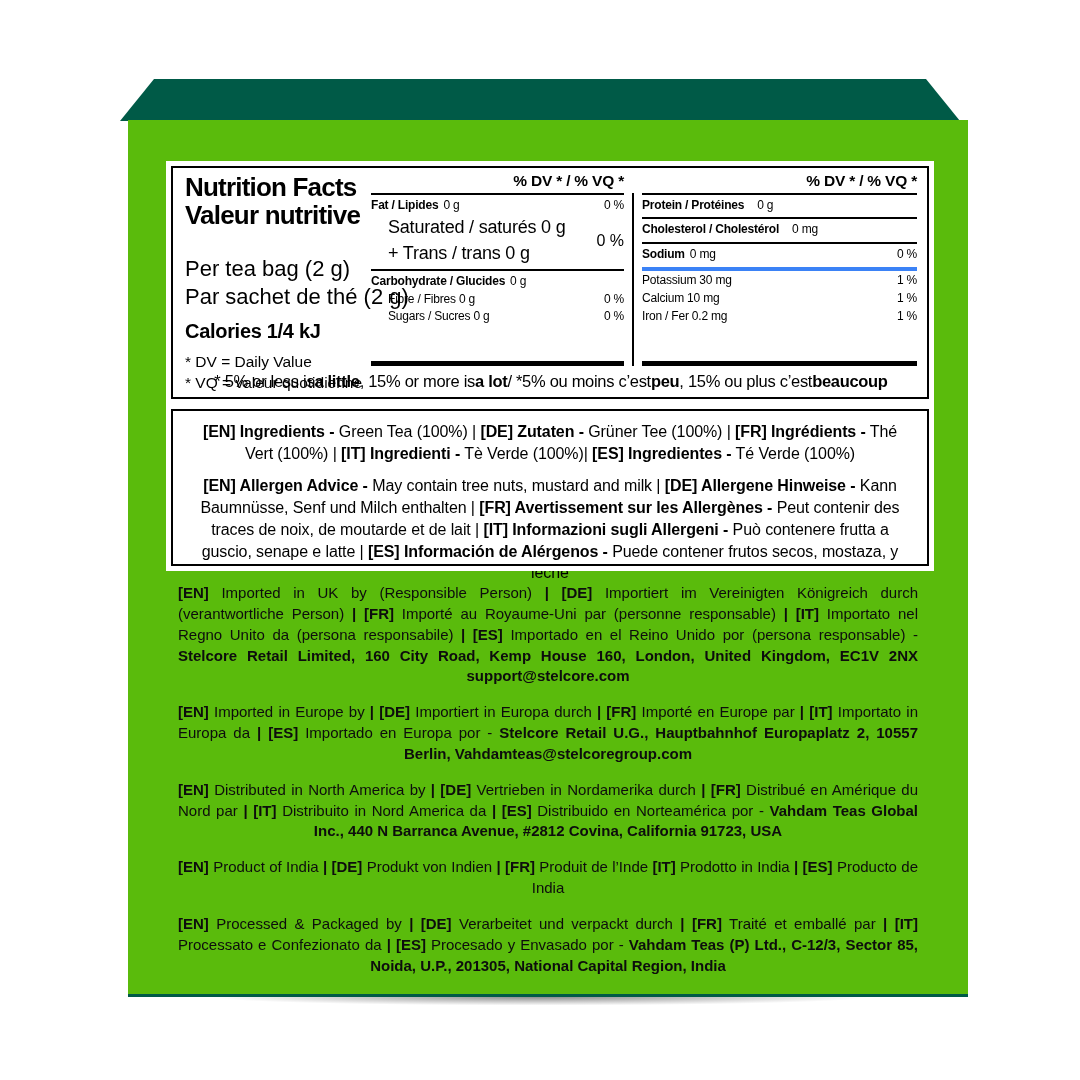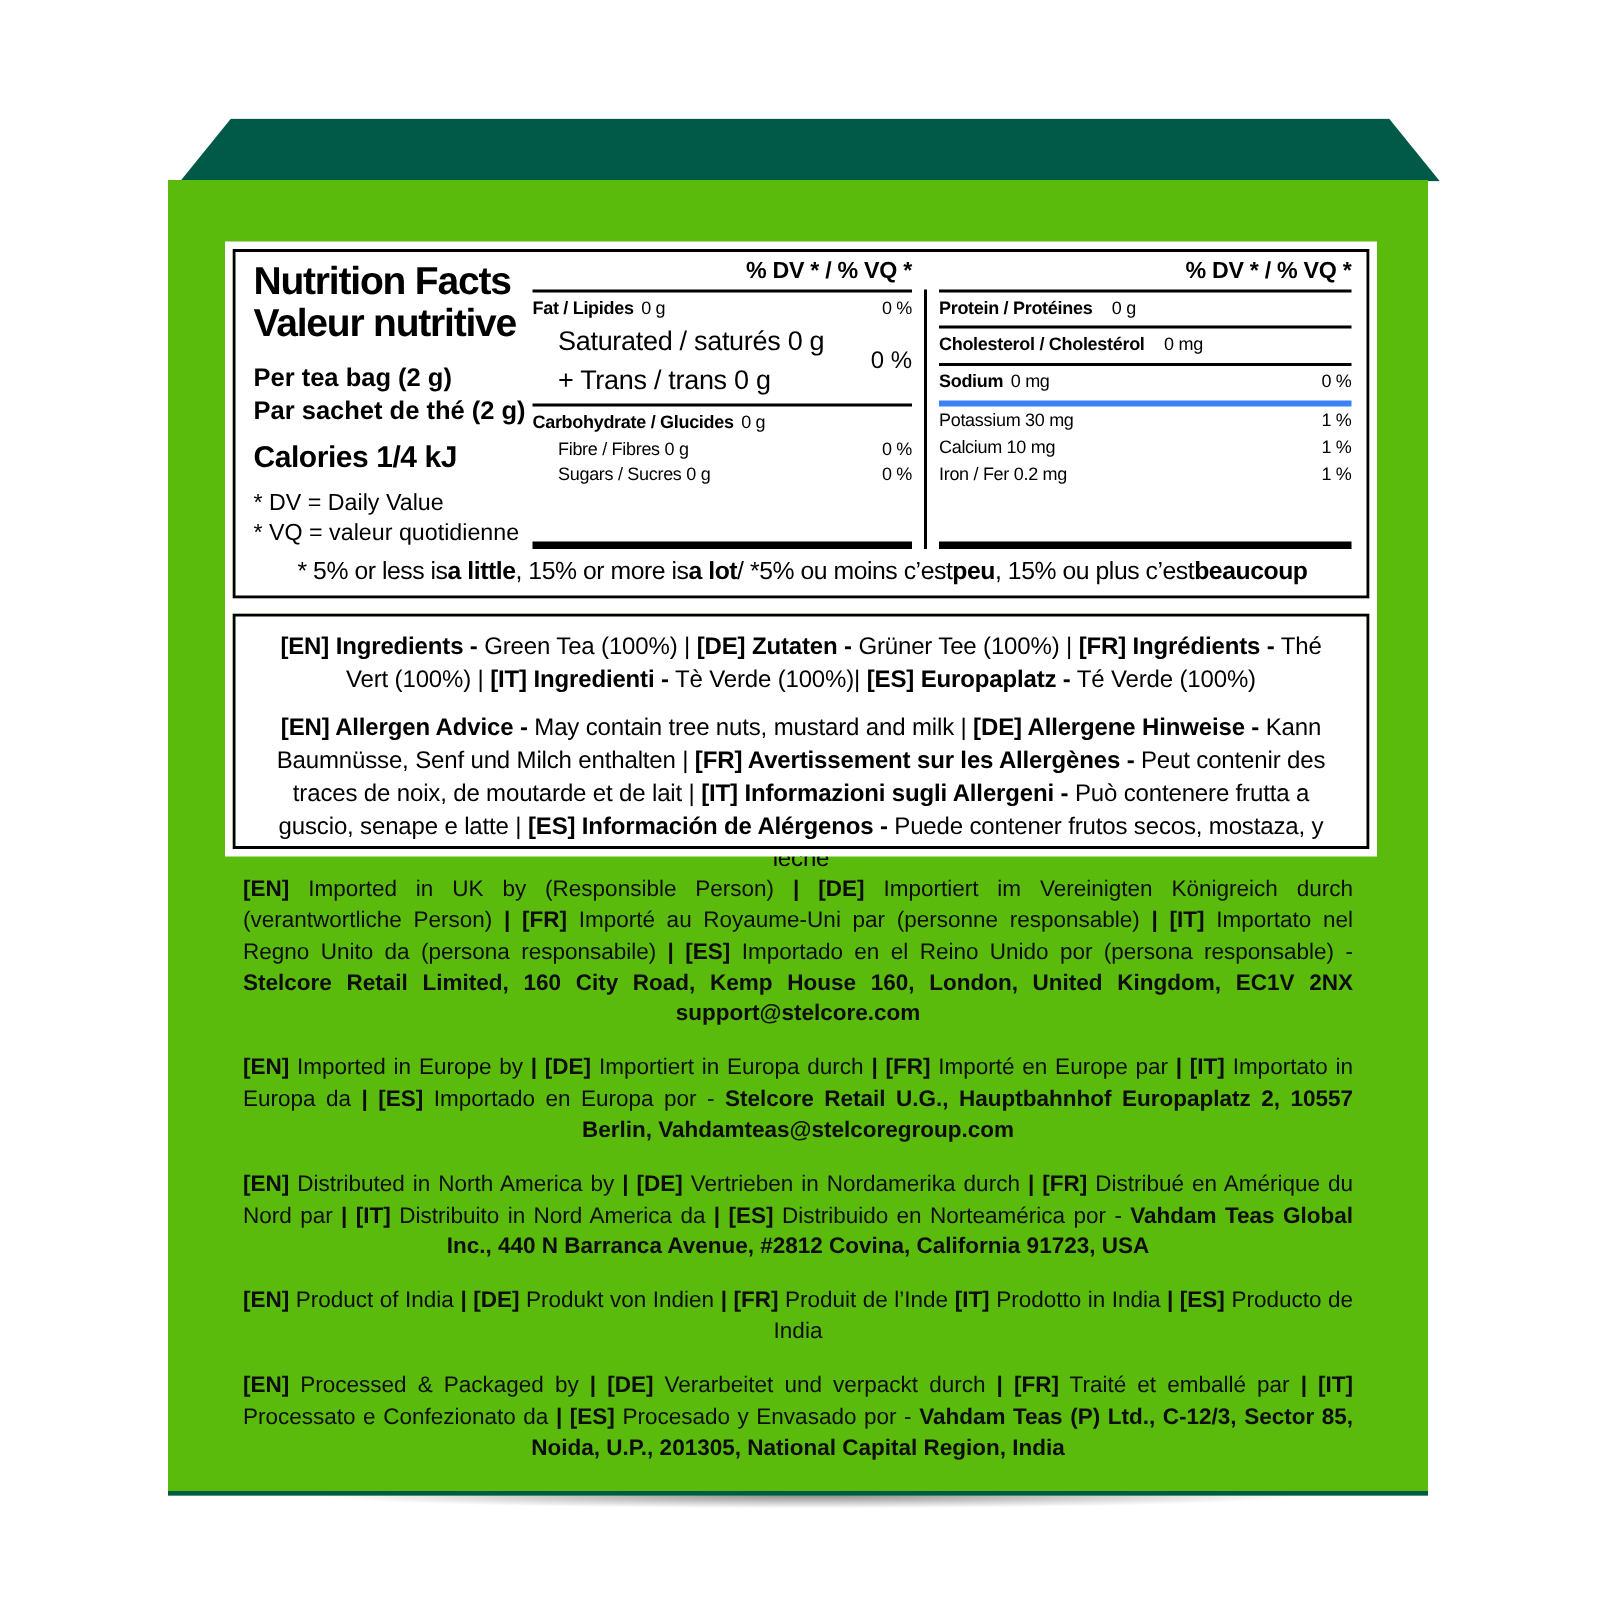--- a/index.html
+++ b/index.html
@@ -12,39 +12,39 @@
     position:absolute;left:84px;top:986px;width:912px;height:26px;
     background:radial-gradient(ellipse 50% 46% at 50% 42%, rgba(0,0,0,.45), rgba(0,0,0,0) 72%);
   }
   .lid{
     position:absolute;left:120px;top:79px;width:840px;height:42px;
     background:var(--lid-green,#005a47);
     clip-path:polygon(34px 0,806px 0,840px 42px,0 42px);
     border-radius:14px 14px 0 0;
   }
   .front{
-    position:absolute;left:112px;top:120px;width:840px;height:877px;
+    position:absolute;left:128px;top:120px;width:840px;height:877px;
     background:var(--front-green,#5abb0c);
     border-bottom:3px solid var(--lid-green,#005a47);
     box-sizing:border-box;
   }
   
   .whitebox{
     position:absolute;background:#fff;border:2px solid #000;outline:5px solid #fff;
     box-sizing:border-box;
   }
   .panel{left:43px;top:46px;width:758px;height:233px;padding:4px 10px 0 12px;display:flex;flex-direction:column;}
   .cols{display:flex;flex:1;min-height:0;}
   .col{display:flex;flex-direction:column;}
   .col-left{width:186px;padding-top:2px;}
   .col-mid{width:253px;}
   .col-right{flex:1;}
   .vdiv{width:2px;background:#000;margin:21px 8px 0 8px;}
   .nf-title{font-size:26px;font-weight:700;line-height:1.06;letter-spacing:-0.8px;white-space:nowrap;}
-  .serving{font-size:17px;line-height:1.28;margin-top:12px;white-space:nowrap;font-weight:bold;}
+  .serving{font-size:22px;line-height:1.28;margin-top:26px;white-space:nowrap;}
   .calories{font-size:20px;font-weight:700;margin-top:9px;letter-spacing:-0.3px;white-space:nowrap;}
   .notes{font-size:15.5px;line-height:1.32;margin-top:9px;white-space:nowrap;}
   .pct-header{font-size:15.5px;font-weight:700;text-align:right;padding-bottom:3px;border-bottom:2px solid #000;letter-spacing:-0.2px;}
   .row{display:flex;justify-content:space-between;font-size:12px;line-height:1.45;letter-spacing:-0.2px;}
   .bold{font-weight:700;}
   .val{margin-left:5px;}
   .val-wide{margin-left:13px;}
   .ind{padding-left:17px;}
   .subblock{display:flex;justify-content:space-between;align-items:center;border-bottom:2px solid #000;padding:1px 0 3px 0;}
   .subblock .lines div{font-size:18px;line-height:1.42;letter-spacing:-0.2px;}
@@ -152,21 +152,21 @@
           <span>, 15% or more is </span>
           <span class="rich-b">a lot</span>
           <span> / *5% ou moins c’est </span>
           <span class="rich-b">peu</span>
           <span>, 15% ou plus c’est </span>
           <span class="rich-b">beaucoup</span>
         </div>
     </section>
 
     <section class="whitebox ingbox">
-      <p><span class="rich-b">[EN] Ingredients -</span><span> Green Tea (100%) | </span><span class="rich-b">[DE] Zutaten -</span><span> Grüner Tee (100%) | </span><span class="rich-b">[FR] Ingrédients -</span><span> Thé Vert (100%) | </span><span class="rich-b">[IT] Ingredienti -</span><span> Tè Verde (100%)| </span><span class="rich-b">[ES] Europaplatz -</span><span> Té Verde (100%)</span></p>
+      <p><span class="rich-b">[EN] Ingredients -</span><span> Green Tea (100%) | </span><span class="rich-b">[DE] Zutaten -</span><span> Grüner Tee (100%) | </span><span class="rich-b">[FR] Ingrédients -</span><span> Thé Vert (100%) | </span><span class="rich-b">[IT] Ingredienti -</span><span> Tè Verde (100%)| </span><span class="rich-b">[ES] Ingredientes -</span><span> Té Verde (100%)</span></p>
       <p><span class="rich-b">[EN] Allergen Advice -</span><span> May contain tree nuts, mustard and milk | </span><span class="rich-b">[DE] Allergene Hinweise -</span><span> Kann Baumnüsse, Senf und Milch enthalten | </span><span class="rich-b">[FR] Avertissement sur les Allergènes -</span><span> Peut contenir des traces de noix, de moutarde et de lait | </span><span class="rich-b">[IT] Informazioni sugli Allergeni -</span><span> Può contenere frutta a guscio, senape e latte | </span><span class="rich-b">[ES] Información de Alérgenos -</span><span> Puede contener frutos secos, mostaza, y leche</span></p>
     </section>
 
     <section class="legal">
       <p><span class="rich-b">[EN]</span><span> Imported in UK by (Responsible Person) </span><span class="rich-b">| [DE]</span><span> Importiert im Vereinigten Königreich durch (verantwortliche Person) </span><span class="rich-b">| [FR]</span><span> Importé au Royaume-Uni par (personne responsable) </span><span class="rich-b">| [IT]</span><span> Importato nel Regno Unito da (persona responsabile) </span><span class="rich-b">| [ES]</span><span> Importado en el Reino Unido por (persona responsable) - </span><span class="rich-b">Stelcore Retail Limited, 160 City Road, Kemp House 160, London, United Kingdom, EC1V 2NX support@stelcore.com</span></p>
       <p><span class="rich-b">[EN]</span><span> Imported in Europe by </span><span class="rich-b">| [DE]</span><span> Importiert in Europa durch </span><span class="rich-b">| [FR]</span><span> Importé en Europe par </span><span class="rich-b">| [IT]</span><span> Importato in Europa da </span><span class="rich-b">| [ES]</span><span> Importado en Europa por - </span><span class="rich-b">Stelcore Retail U.G., Hauptbahnhof Europaplatz 2, 10557 Berlin, Vahdamteas@stelcoregroup.com</span></p>
       <p><span class="rich-b">[EN]</span><span> Distributed in North America by </span><span class="rich-b">| [DE]</span><span> Vertrieben in Nordamerika durch </span><span class="rich-b">| [FR]</span><span> Distribué en Amérique du Nord par </span><span class="rich-b">| [IT]</span><span> Distribuito in Nord America da </span><span class="rich-b">| [ES]</span><span> Distribuido en Norteamérica por - </span><span class="rich-b">Vahdam Teas Global Inc., 440 N Barranca Avenue, #2812 Covina, California 91723, USA</span></p>
       <p><span class="rich-b">[EN]</span><span> Product of India </span><span class="rich-b">| [DE]</span><span> Produkt von Indien </span><span class="rich-b">| [FR]</span><span> Produit de l’Inde </span><span class="rich-b">[IT]</span><span> Prodotto in India </span><span class="rich-b">| [ES]</span><span> Producto de India</span></p>
       <p><span class="rich-b">[EN]</span><span> Processed &amp; Packaged by </span><span class="rich-b">| [DE]</span><span> Verarbeitet und verpackt durch </span><span class="rich-b">| [FR]</span><span> Traité et emballé par </span><span class="rich-b">| [IT]</span><span> Processato e Confezionato da </span><span class="rich-b">| [ES]</span><span> Procesado y Envasado por - </span><span class="rich-b">Vahdam Teas (P) Ltd., C-12/3, Sector 85, Noida, U.P., 201305, National Capital Region, India</span></p>
     </section>

